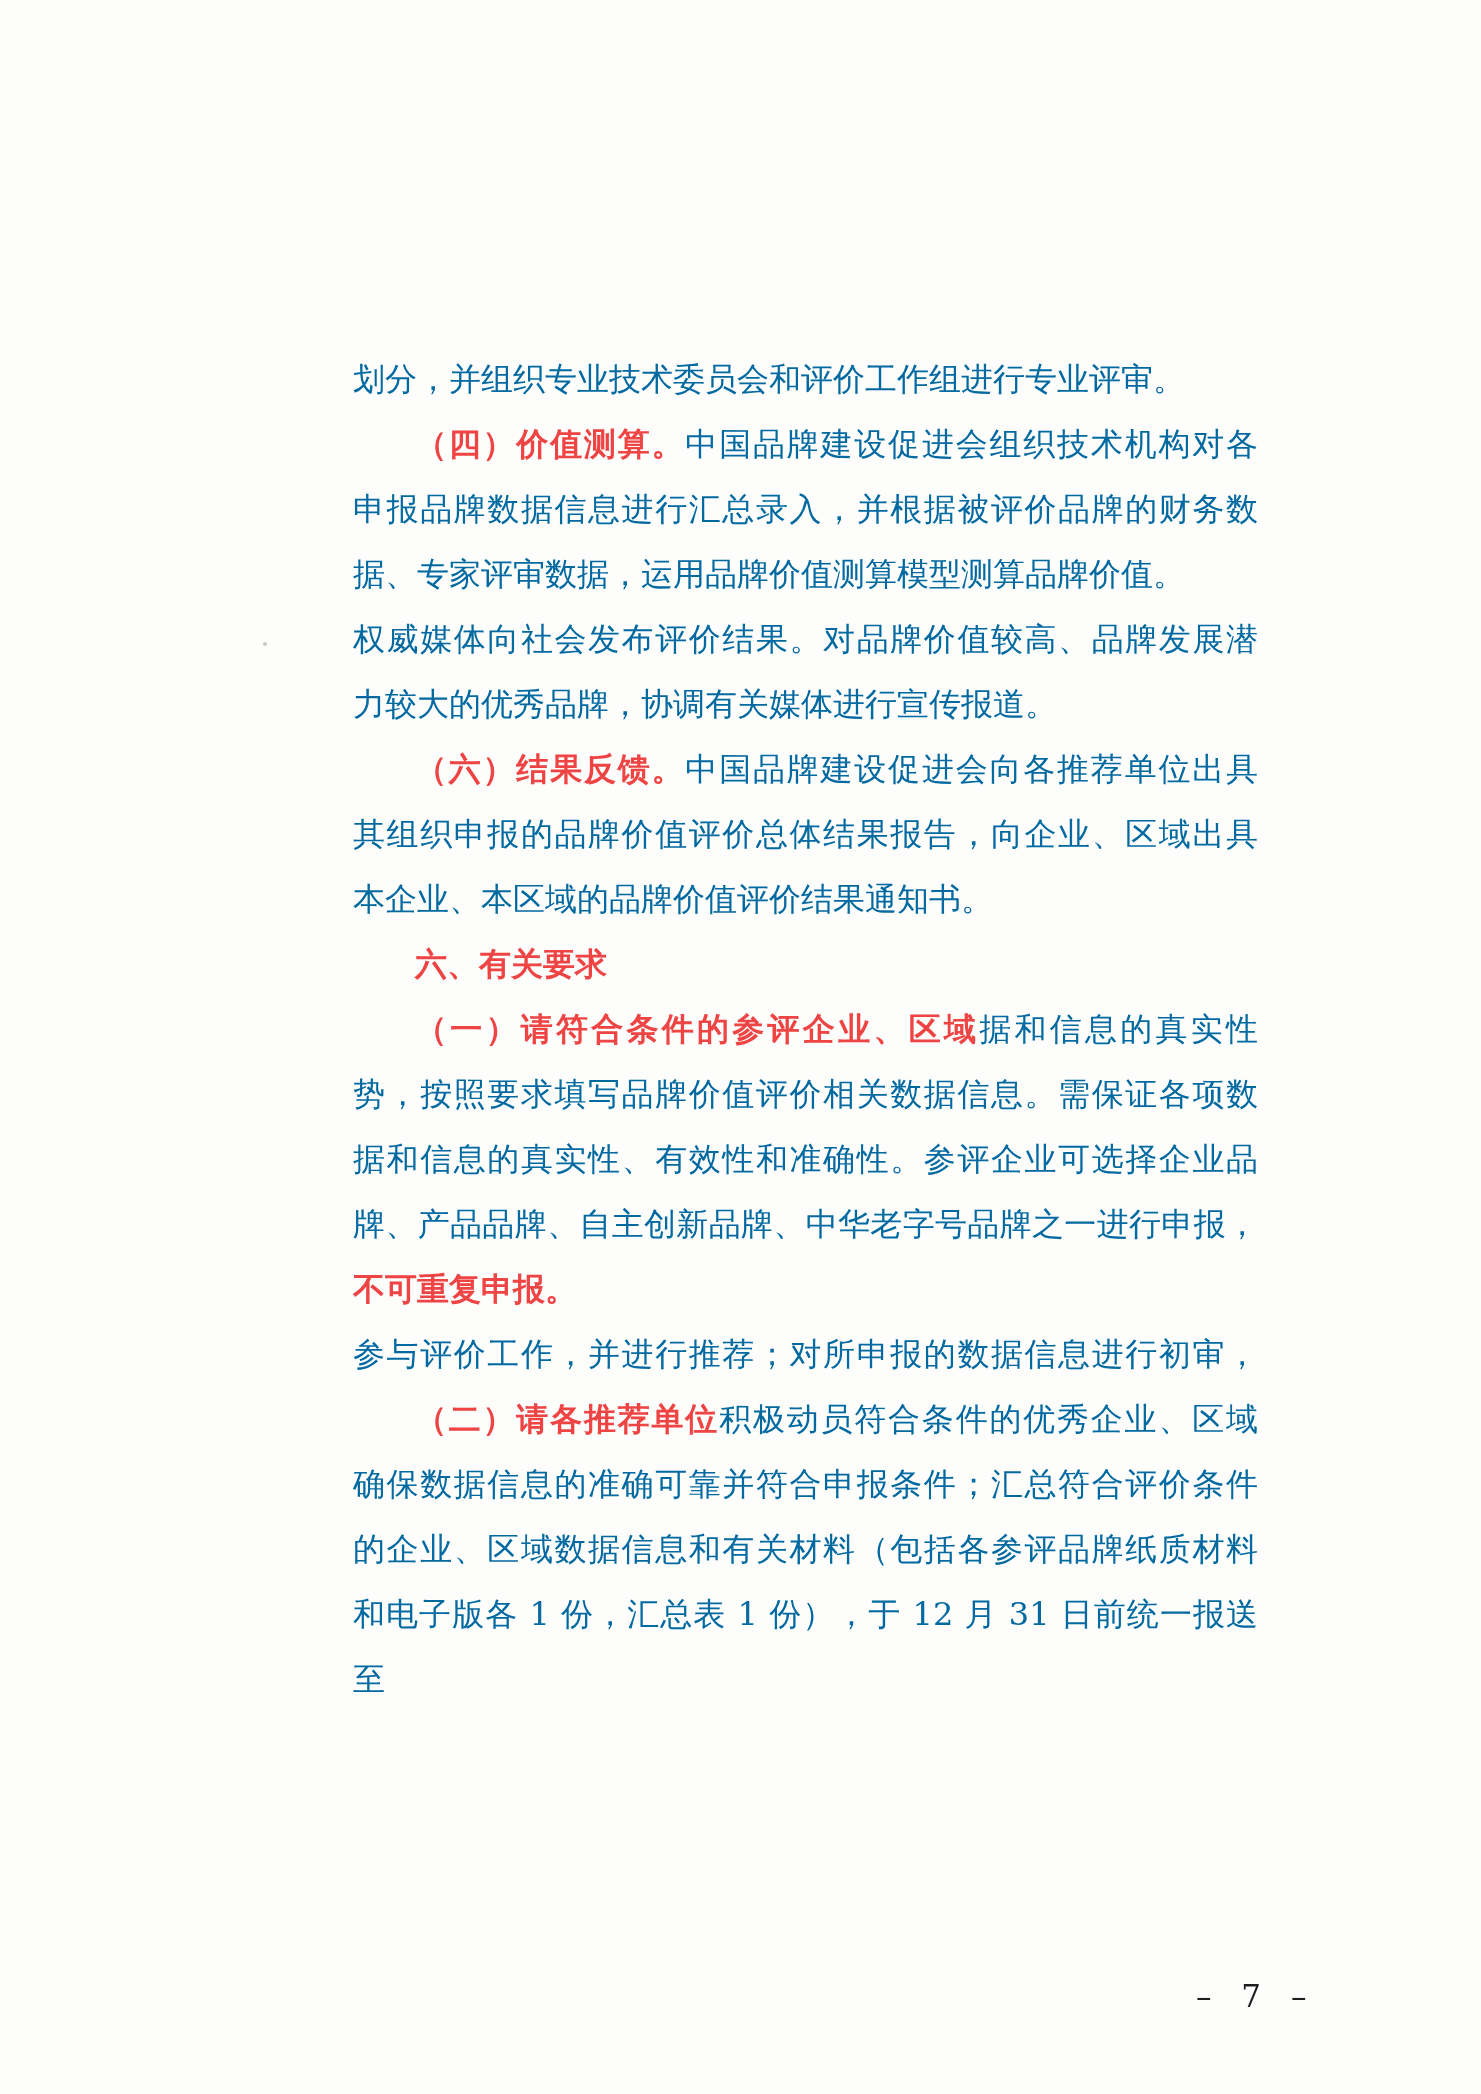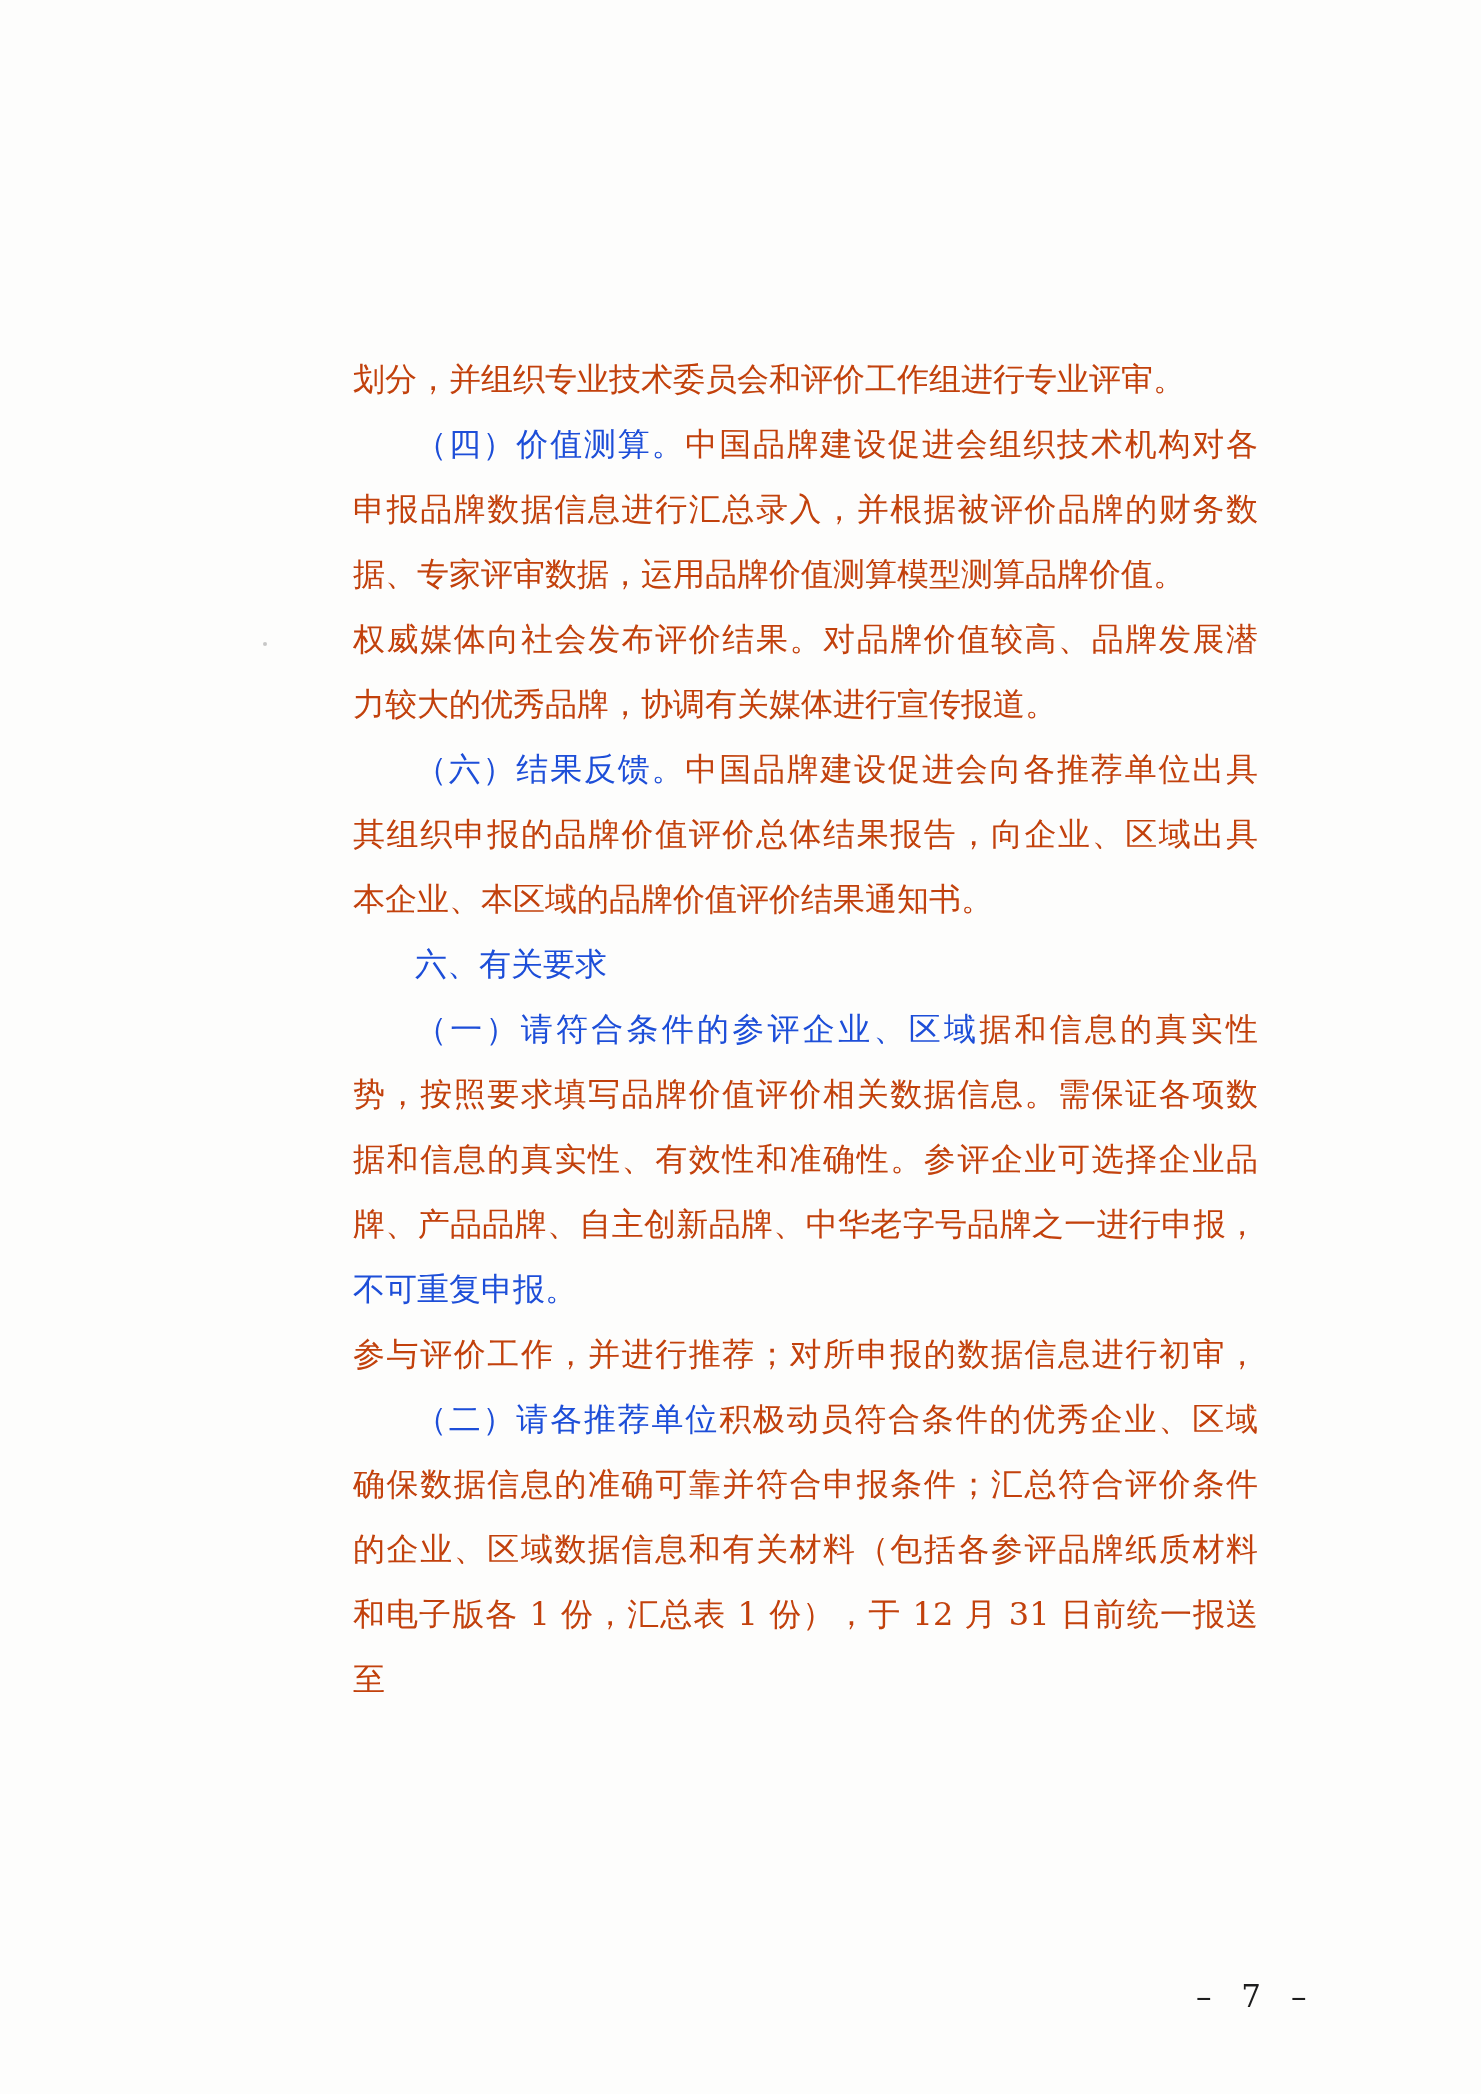--- a/index.html
+++ b/index.html
@@ -33,26 +33,26 @@
   .line.justify {
     text-align: justify;
     text-align-last: justify;
     -moz-text-align-last: justify;
     text-justify: inter-character;
   }
   .line.indent {
     padding-left: 62px;
   }
   .seg {
-    color: #c2410c;
+    color: #0369a1;
   }
   .seg.b {
     font-family: "DejaVu Sans", "Liberation Sans", sans-serif;
-    font-weight: 400;
-    color: #1d4ed8;
+    font-weight: 700;
+    color: #ef4444;
   }
   .page-number {
     position: absolute;
     left: 1196px;
     top: 1972px;
     height: 48px;
     line-height: 48px;
     font-size: 31px;
     color: #1d1d1d;
     font-family: "DejaVu Serif", "Liberation Serif", serif;

